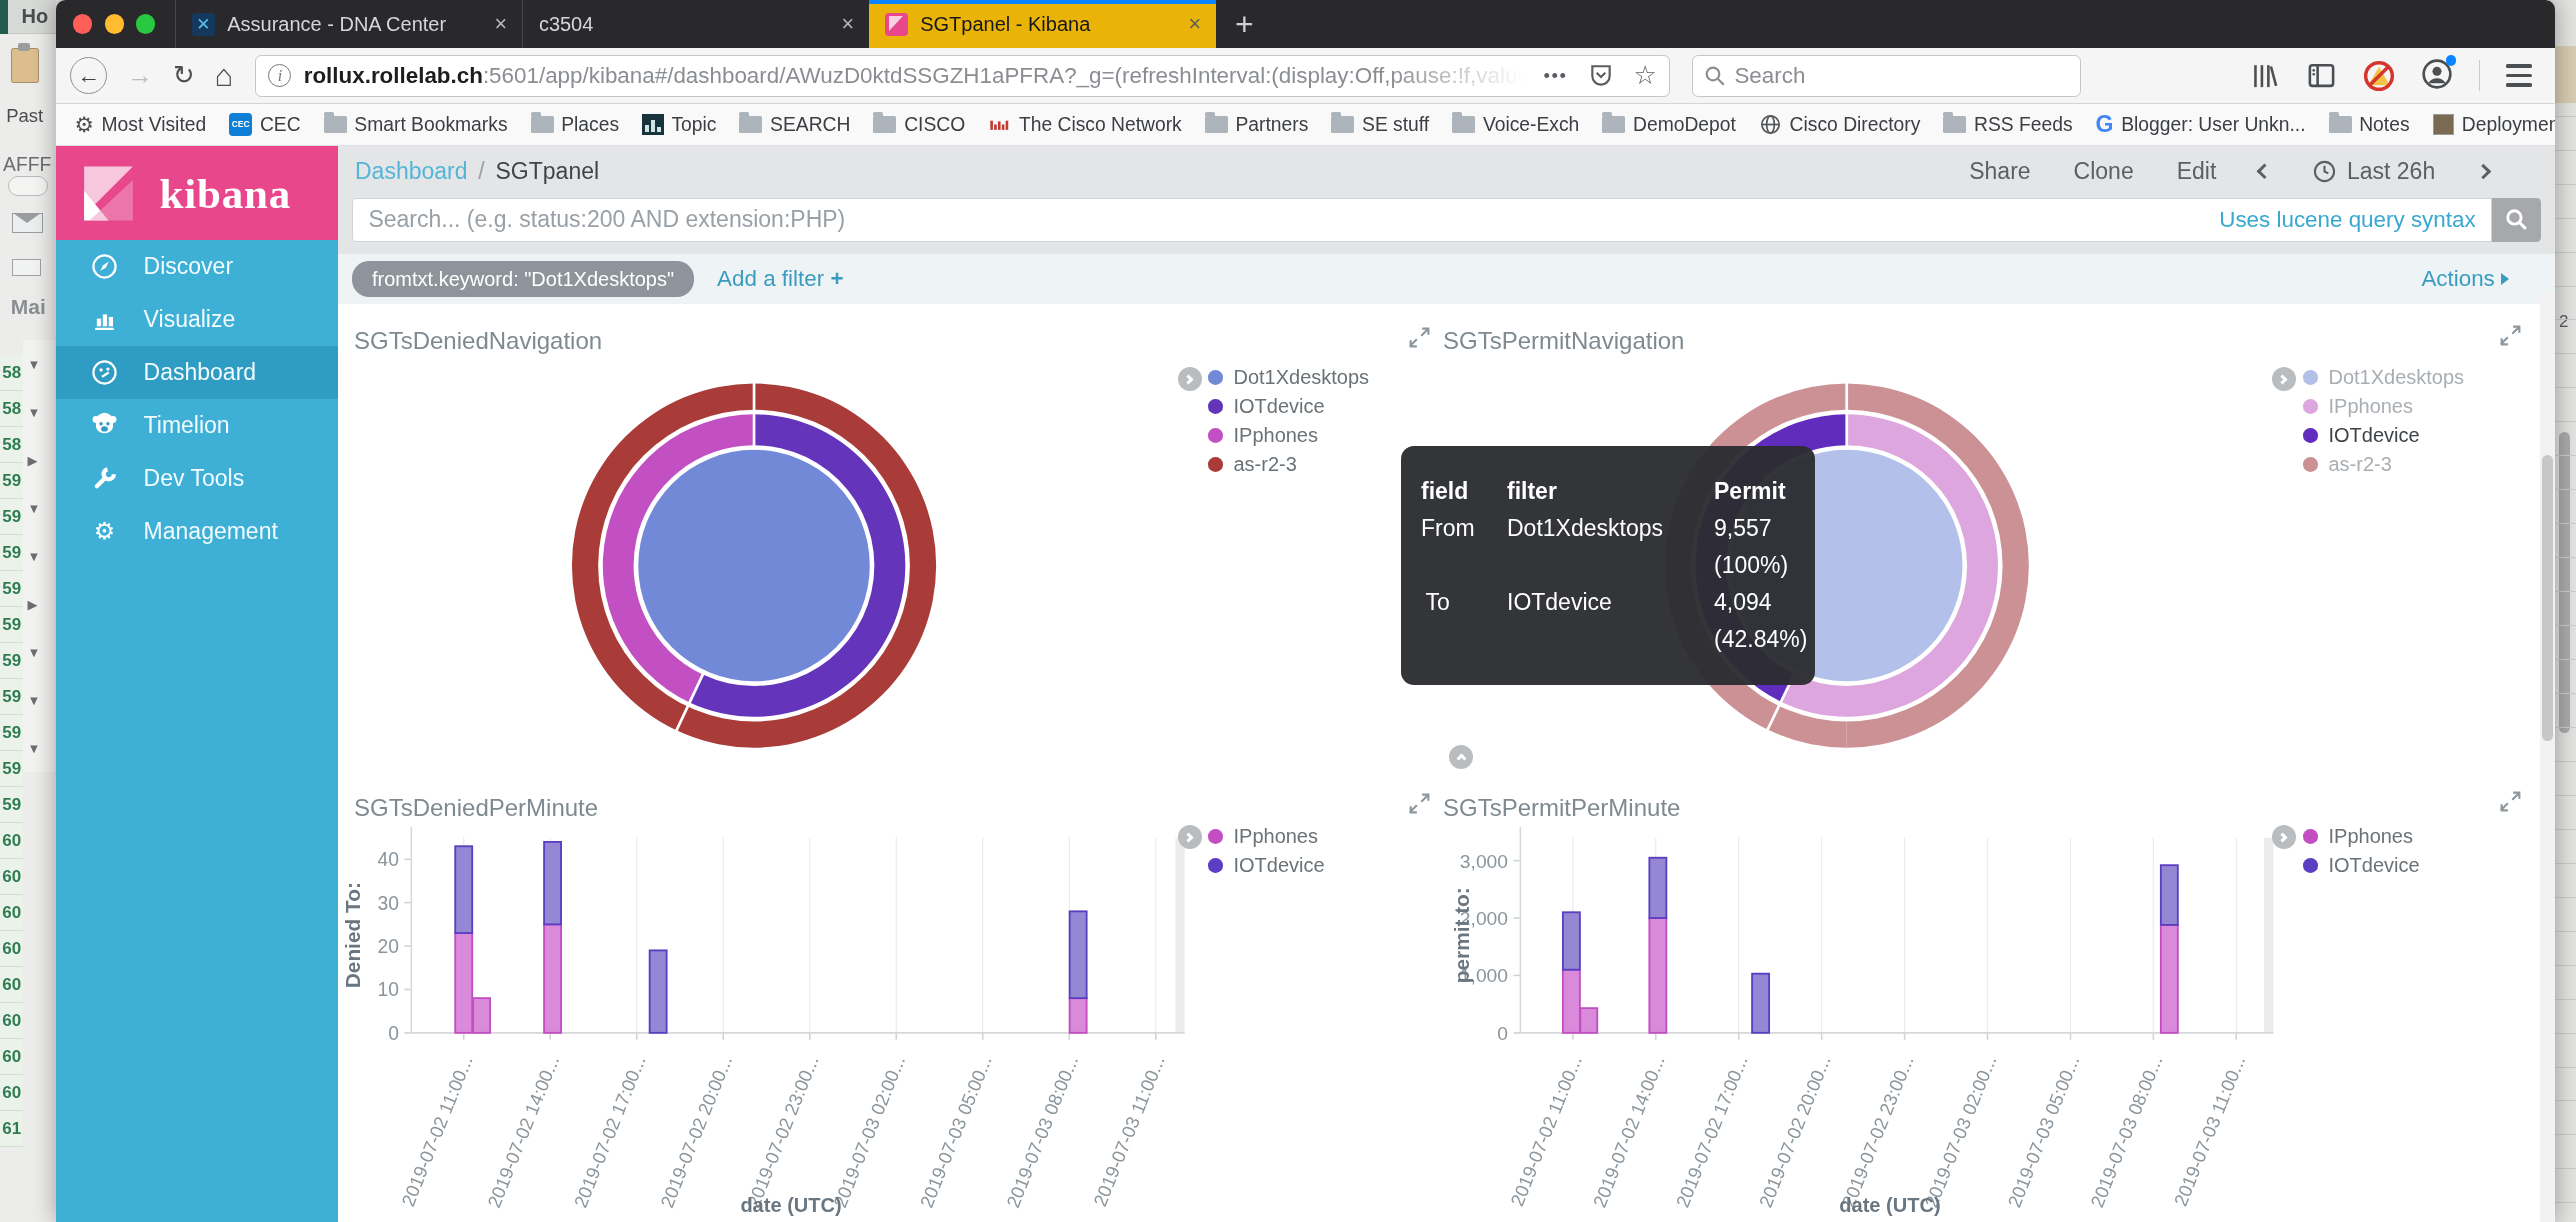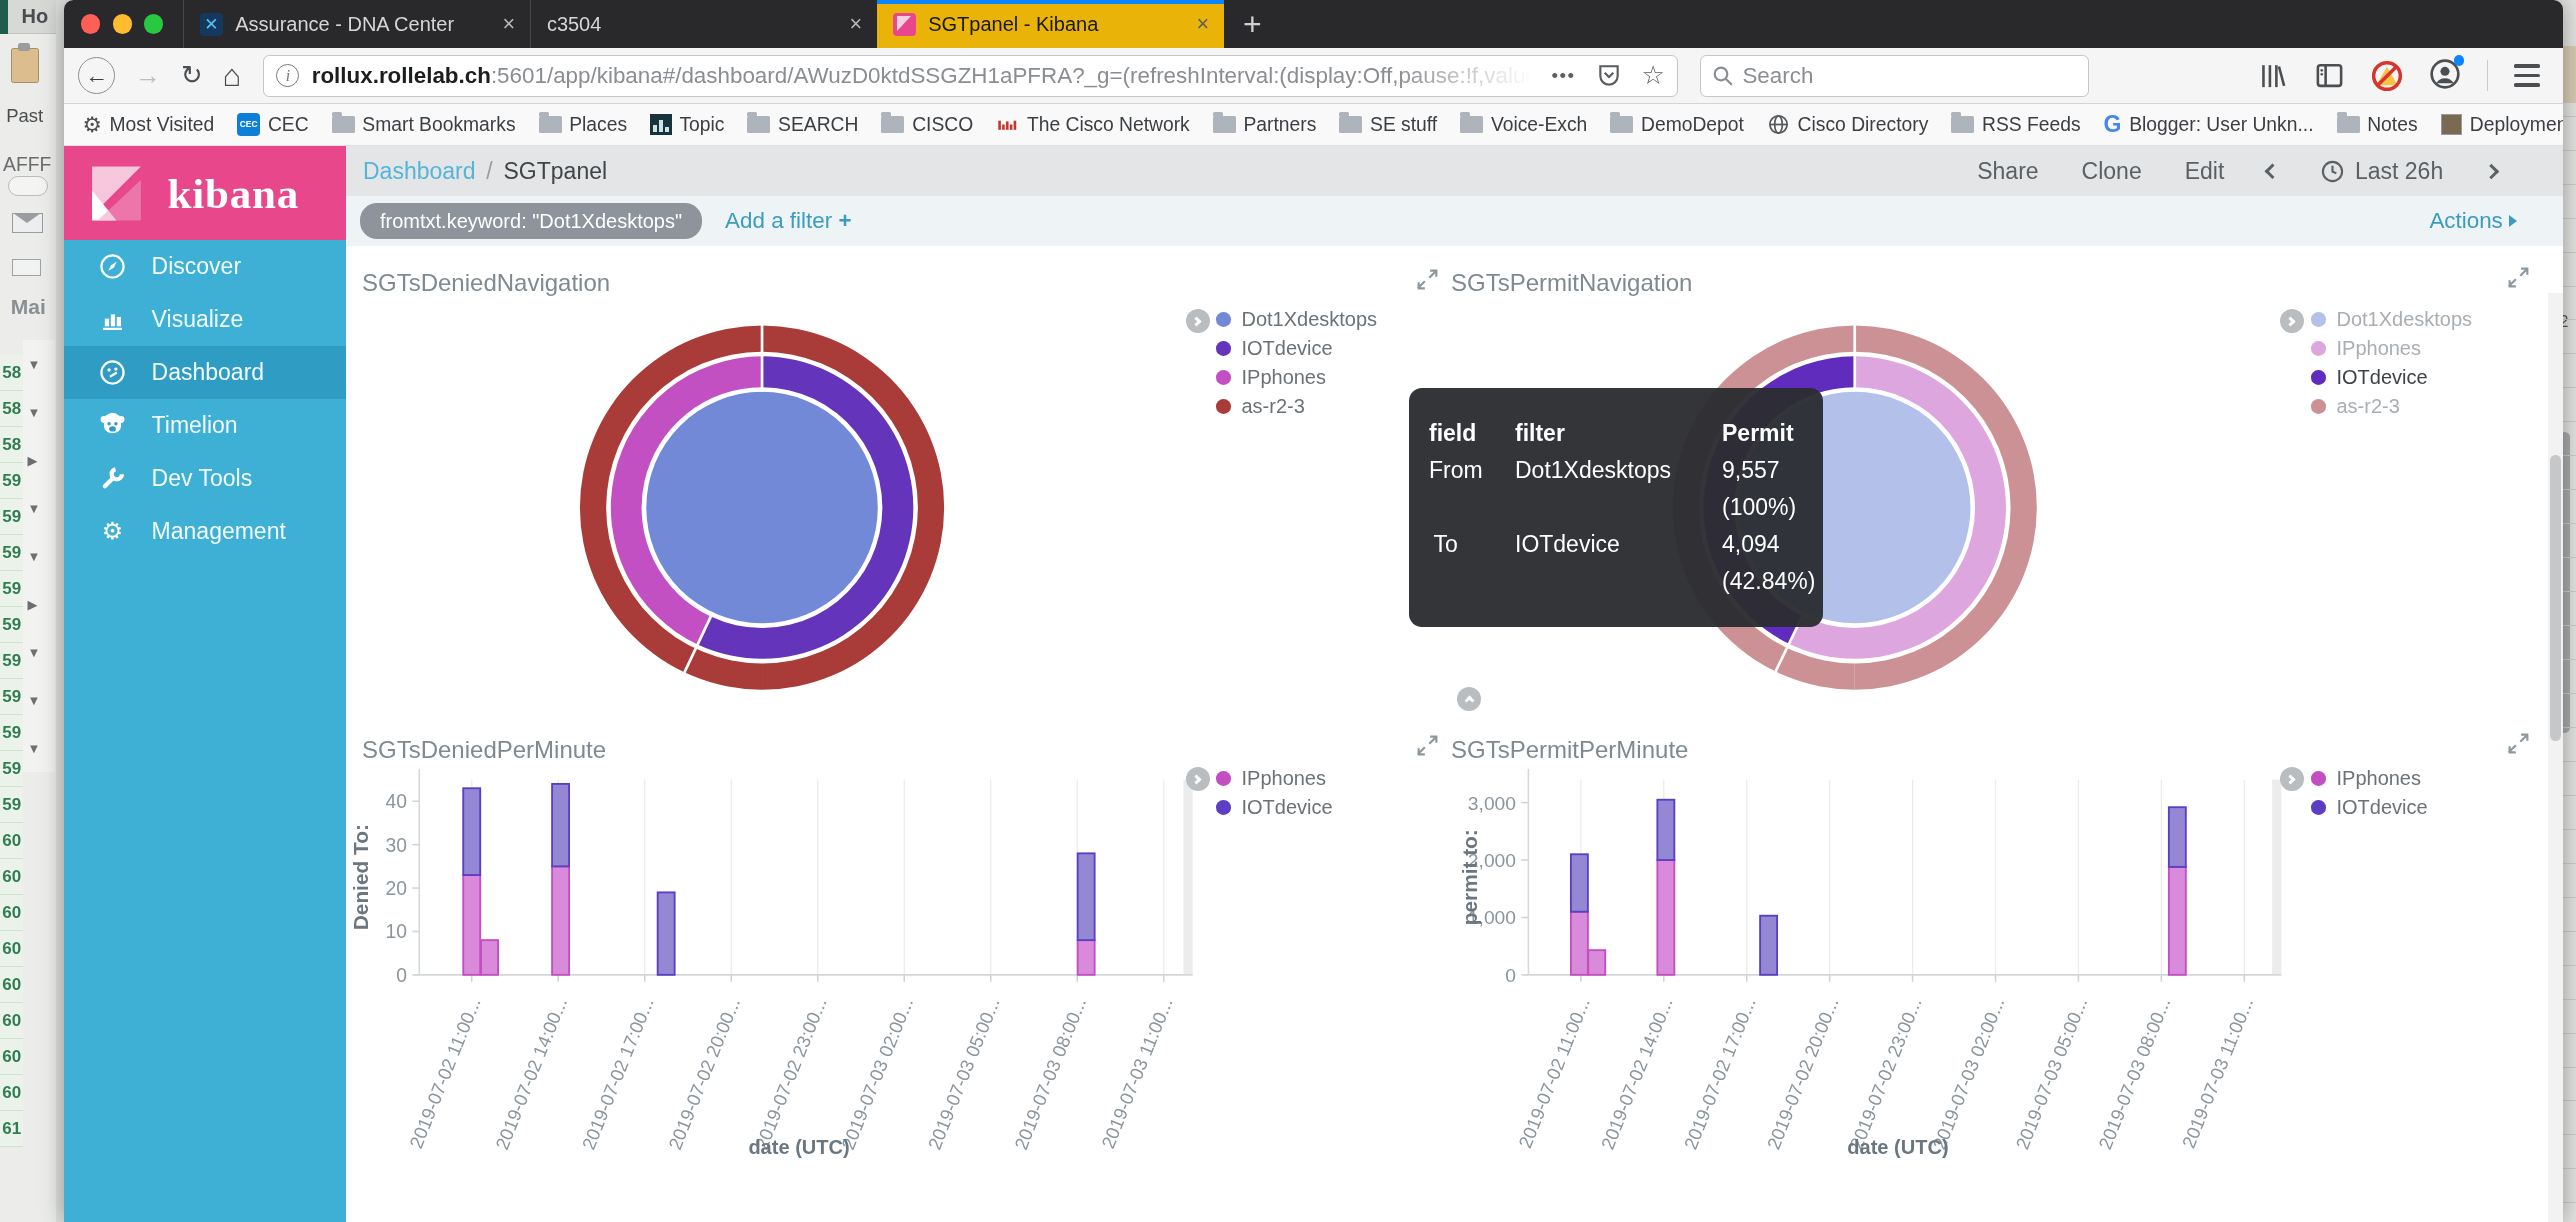--- a/index.html
+++ b/index.html
@@ -20,21 +20,21 @@
   .numcol { position:absolute; left:0; top:355px; width:23px; }
   .numcol .n { height:36px; font-size:17px; color:#2f7d50; border-bottom:0.8px solid #cfe0cf; background:#eaf2ea; display:flex; align-items:center; padding-left:2.3px; font-weight:bold; }
   .tricol { position:absolute; left:23px; top:340px; width:32px; }
   .tricol .t { height:48px; color:#6b6e71; font-size:13px; padding-left:4.6px; display:flex; align-items:center; background:#f2f2f0; }
   .desk-right { position:absolute; right:0; top:0; width:21.6px; height:1222px; background:#e3e4e2; overflow:hidden; }
   .desk-right .tan { position:absolute; left:0; top:46px; width:21.6px; height:57px; background:#d8ccb2; }
   .desk-right .ln { position:absolute; left:0; width:21.6px; height:0.8px; background:#cbcdca; }
   .desk-right .thumb2 { position:absolute; left:4.6px; top:432px; width:10.8px; height:301px; background:#a8aaac; border-radius:5.4px; }
 
   
-  .window { position:absolute; left:56px; top:0; width:2499px; height:1222px; background:#fff; border-radius:9.3px 9.3px 0 0; overflow:hidden; box-shadow:0 0 23px rgba(0,0,0,.35);margin-left:8px; }
+  .window { position:absolute; left:56px; top:0; width:2499px; height:1222px; background:#fff; border-radius:9.3px 9.3px 0 0; overflow:hidden; box-shadow:0 0 23px rgba(0,0,0,.35); }
 
   .tabbar { position:relative; height:48px; background:#29292c; display:flex; align-items:stretch; }
   .lights { display:flex; align-items:center; gap:12.3px; padding:0 20px 0 17px; }
   .light { width:19.3px; height:19.3px; border-radius:50%; }
   .tab { position:relative; width:347px; display:flex; align-items:center; gap:12.3px; padding:0 15.4px; color:#d6d6d8; font-size:20px; border-left:0.8px solid #47474b; }
   .tab .close { margin-left:auto; font-size:21.6px; color:#b9b9bc; }
   .tab.active { background:#eab308; color:#17181a; border-left:none; }
   .tab.active:before { content:""; position:absolute; left:0; top:0; right:0; height:3.9px; background:#0a84ff; }
   .newtab { display:flex; align-items:center; padding:0 18.5px; color:#cfcfd2; font-size:32px; font-weight:300; }
   .tabicon { width:23px; height:23px; border-radius:3.9px; flex:0 0 auto; position:relative; }
@@ -478,20 +478,32 @@
             <svg width="23" height="23" viewBox="0 0 24 24">
                 <circle cx="12" cy="12" r="10" fill="none" stroke="#5a6064" stroke-width="2.2"></circle>
                 <path d="M12 6 v6 l4 2" fill="none" stroke="#5a6064" stroke-width="2.2"></path>
               </svg>
             <span>Last 26h</span>
           </span>
           <span class="chevc right"></span>
         </span>
       </div>
 
+      <div class="searchrow">
+        <div class="kb-search">
+          <span>Search... (e.g. status:200 AND extension:PHP)</span>
+          <span class="lucene">Uses lucene query syntax</span>
+        </div>
+        <div class="kb-search-btn">
+          <svg width="25" height="25" viewBox="0 0 24 24">
+              <circle cx="10" cy="10" r="6.4" fill="none" stroke="#fff" stroke-width="2.8"></circle>
+              <line x1="15" y1="15" x2="21" y2="21" stroke="#fff" stroke-width="2.8"></line>
+            </svg>
+        </div>
+      </div>
 
       <div class="filterrow">
         <span class="pill">fromtxt.keyword: "Dot1Xdesktops"</span>
         <span class="addfilter"><span>Add a filter</span> <b>+</b></span>
         <span class="actions">
             <span>Actions</span>
             <span class="tri-r"></span>
           </span>
       </div>
 

